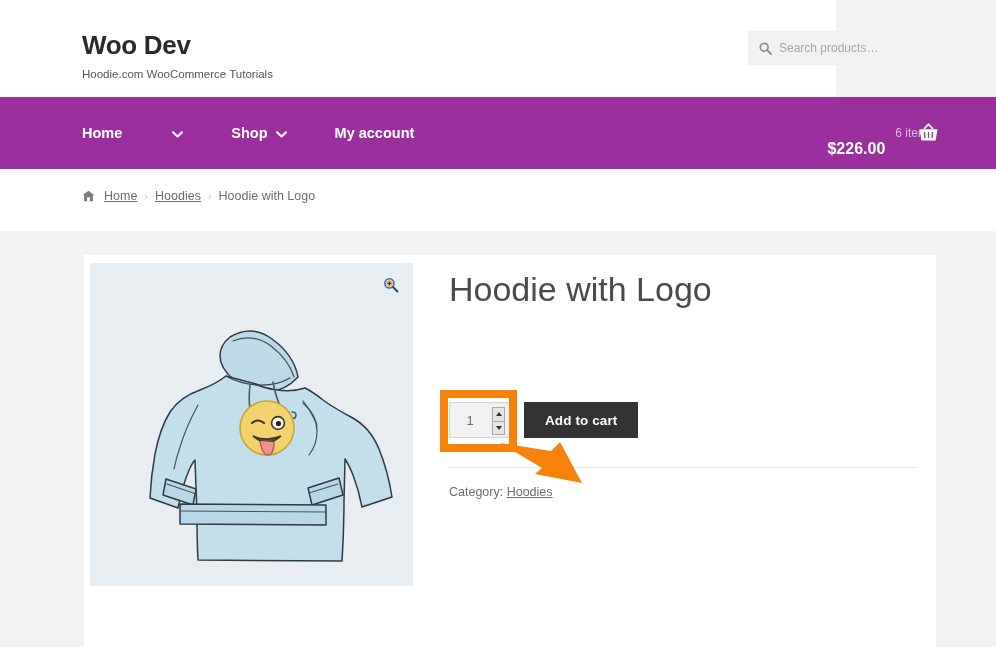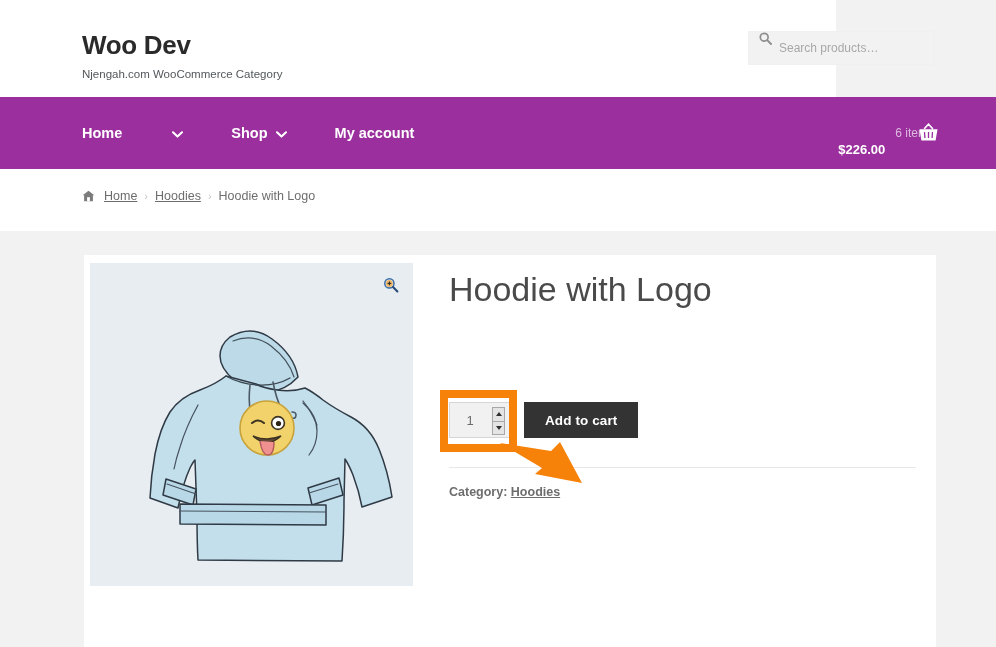--- a/index.html
+++ b/index.html
@@ -22,21 +22,21 @@
   .brand-title {
     font-size: 26px; font-weight: bold; color: #2a2a2a;
     letter-spacing: -0.3px; line-height: 30px;
   }
   .brand-tagline {
     font-size: 11.5px; color: #53585c; margin-top: 7px; line-height: 14px;
   }
 
   .search-box {
     position: absolute; left: 748px; top: 31px; width: 186px; height: 34px;
-    background: #f2f2f2; display: flex; padding-left: 10px;
+    background: #f2f2f2; display: flex; align-items: center; padding-left: 10px;
     border: 1px solid #f0f0f0;
   }
   .search-icon { width: 13px; height: 13px; position: relative; flex: 0 0 auto; margin-right: 7px; }
   .search-icon svg { display: block; }
   .search-input {
     border: 0; background: transparent; outline: none; width: 150px;
     font-family: "Liberation Sans", sans-serif; font-size: 12px; color: #43454b;
   }
   .search-input::placeholder { color: #a8a8a8; }
 
@@ -56,21 +56,21 @@
     line-height: 72px; white-space: nowrap;
   }
   .nav-item:first-child { margin-right: 22px; }
   .caret { display: inline-block; width: 11px; height: 7px; position: relative; top: 1px; }
   .caret svg { display: block; }
 
   .cart-summary {
     position: absolute; right: 62px; top: 0; height: 72px;
     display: flex; align-items: center; gap: 10px;
   }
-  .cart-total { color: #ffffff; font-size: 13px; font-weight: 700; margin-top: 32px; }
+  .cart-total { color: #ffffff; font-size: 16px; font-weight: 700; margin-top: 32px; }
   .cart-count { color: #dcb9de; font-size: 12px; }
   .cart-icon {
     position: absolute; right: 56px; top: 50%; transform: translateY(-50%);
     width: 22px; height: 20px;
   }
   .cart-icon svg { display: block; }
 
   
   .breadcrumb-strip {
     position: absolute; left: 0; top: 169px; width: 996px; height: 62px;
@@ -150,21 +150,21 @@
     font-family: "Liberation Sans", sans-serif;
     font-size: 13.5px; font-weight: bold; letter-spacing: 0.1px;
   }
 
   .meta-divider {
     position: absolute; left: 365px; top: 212px; width: 467px; height: 1px;
     background: #e8e8e8;
   }
   .product-meta {
     position: absolute; left: 365px; top: 228px;
-    font-size: 12.5px; color: #6d6d6d; line-height: 18px; font-weight: bold;
+    font-size: 12.5px; color: #6d6d6d; line-height: 18px;
   }
   .product-meta a { color: #6d6d6d; text-decoration: underline; cursor: pointer; }
 
   
   .annot-box {
     position: absolute; left: 440px; top: 390px;
     width: 77px; height: 62px;
     border: 8px solid #F7820A;
     pointer-events: none; z-index: 40;
   }
@@ -175,21 +175,21 @@
   .annot-arrow svg { display: block; }
 </style>
 </head>
 <body>
 
 <div class="page">
 
   <div class="site-header">
     <div class="brand">
       <div class="brand-title">Woo Dev</div>
-      <div class="brand-tagline">Njengah.com WooCommerce Category</div>
+      <div class="brand-tagline">Hoodie.com WooCommerce Tutorials</div>
     </div>
 
     <div class="search-box">
       <span class="search-icon">
         <svg width="13" height="13" viewBox="0 0 13 13">
           <circle cx="5.2" cy="5.2" r="3.9" fill="none" stroke="#8e8e8e" stroke-width="1.7"></circle>
           <line x1="8.2" y1="8.2" x2="12" y2="12" stroke="#8e8e8e" stroke-width="1.9" stroke-linecap="round"></line>
         </svg>
       </span>
       <input class="search-input" type="text" placeholder="Search products…" style="">

